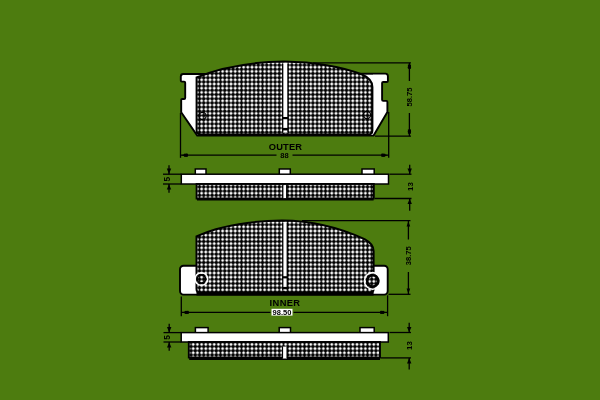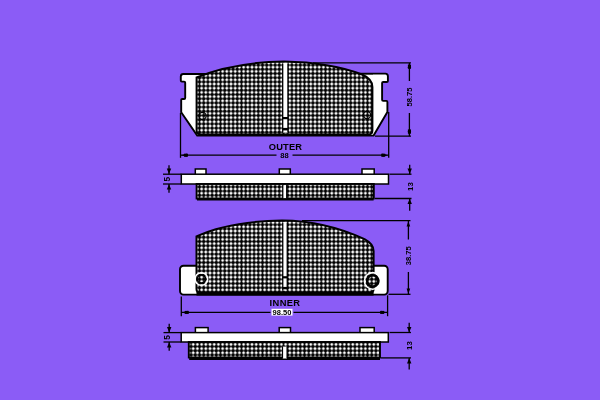--- a/index.html
+++ b/index.html
@@ -1,16 +1,16 @@
 <!DOCTYPE html>
 <html><head>
 <meta charset="utf-8">
 <style>
   html,body{margin:0;padding:0;background:#ffffff;}
-  .wrap{width:600px;height:400px;position:relative;background:#8b5cf6;overflow:hidden;}
+  .wrap{width:600px;height:400px;position:relative;background:#4d7c0f;overflow:hidden;}
   svg{position:absolute;left:0;top:0;}
   text{font-family:"Liberation Sans",sans-serif;fill:#000;}
 </style>
 </head>
 <body>
 <div class="wrap">
 <svg width="600" height="400" viewBox="0 0 600 400">
 <defs>
   <pattern id="xh" width="4.2" height="4.2" patternUnits="userSpaceOnUse">
     <rect width="4.2" height="4.2" fill="#fff"></rect>

